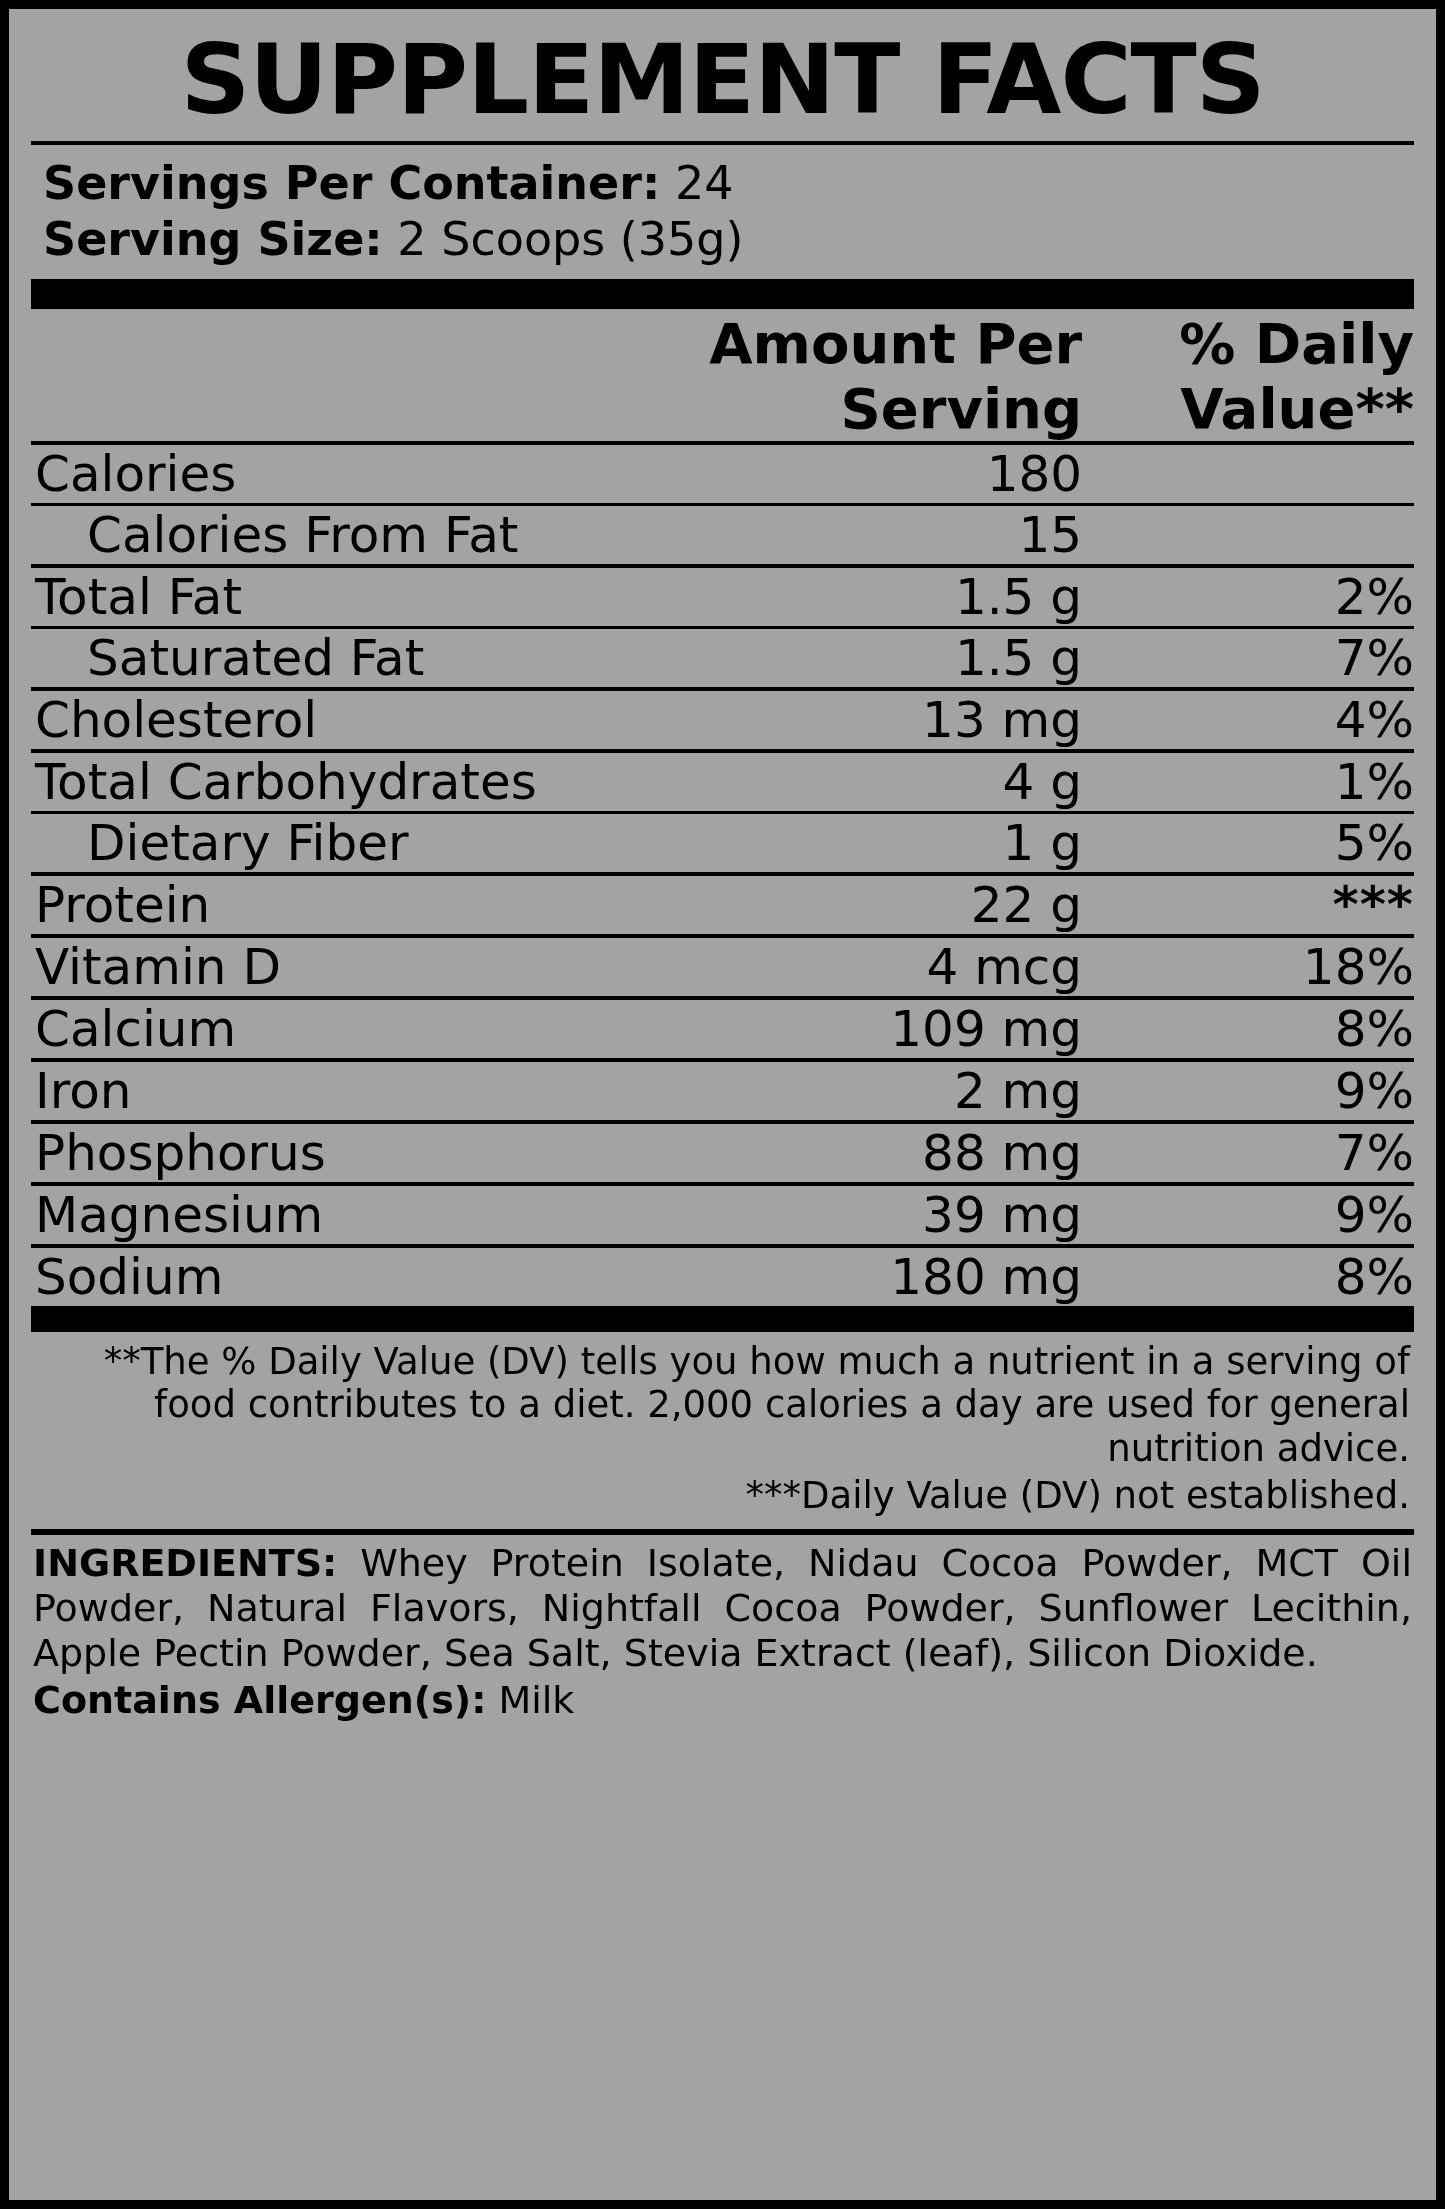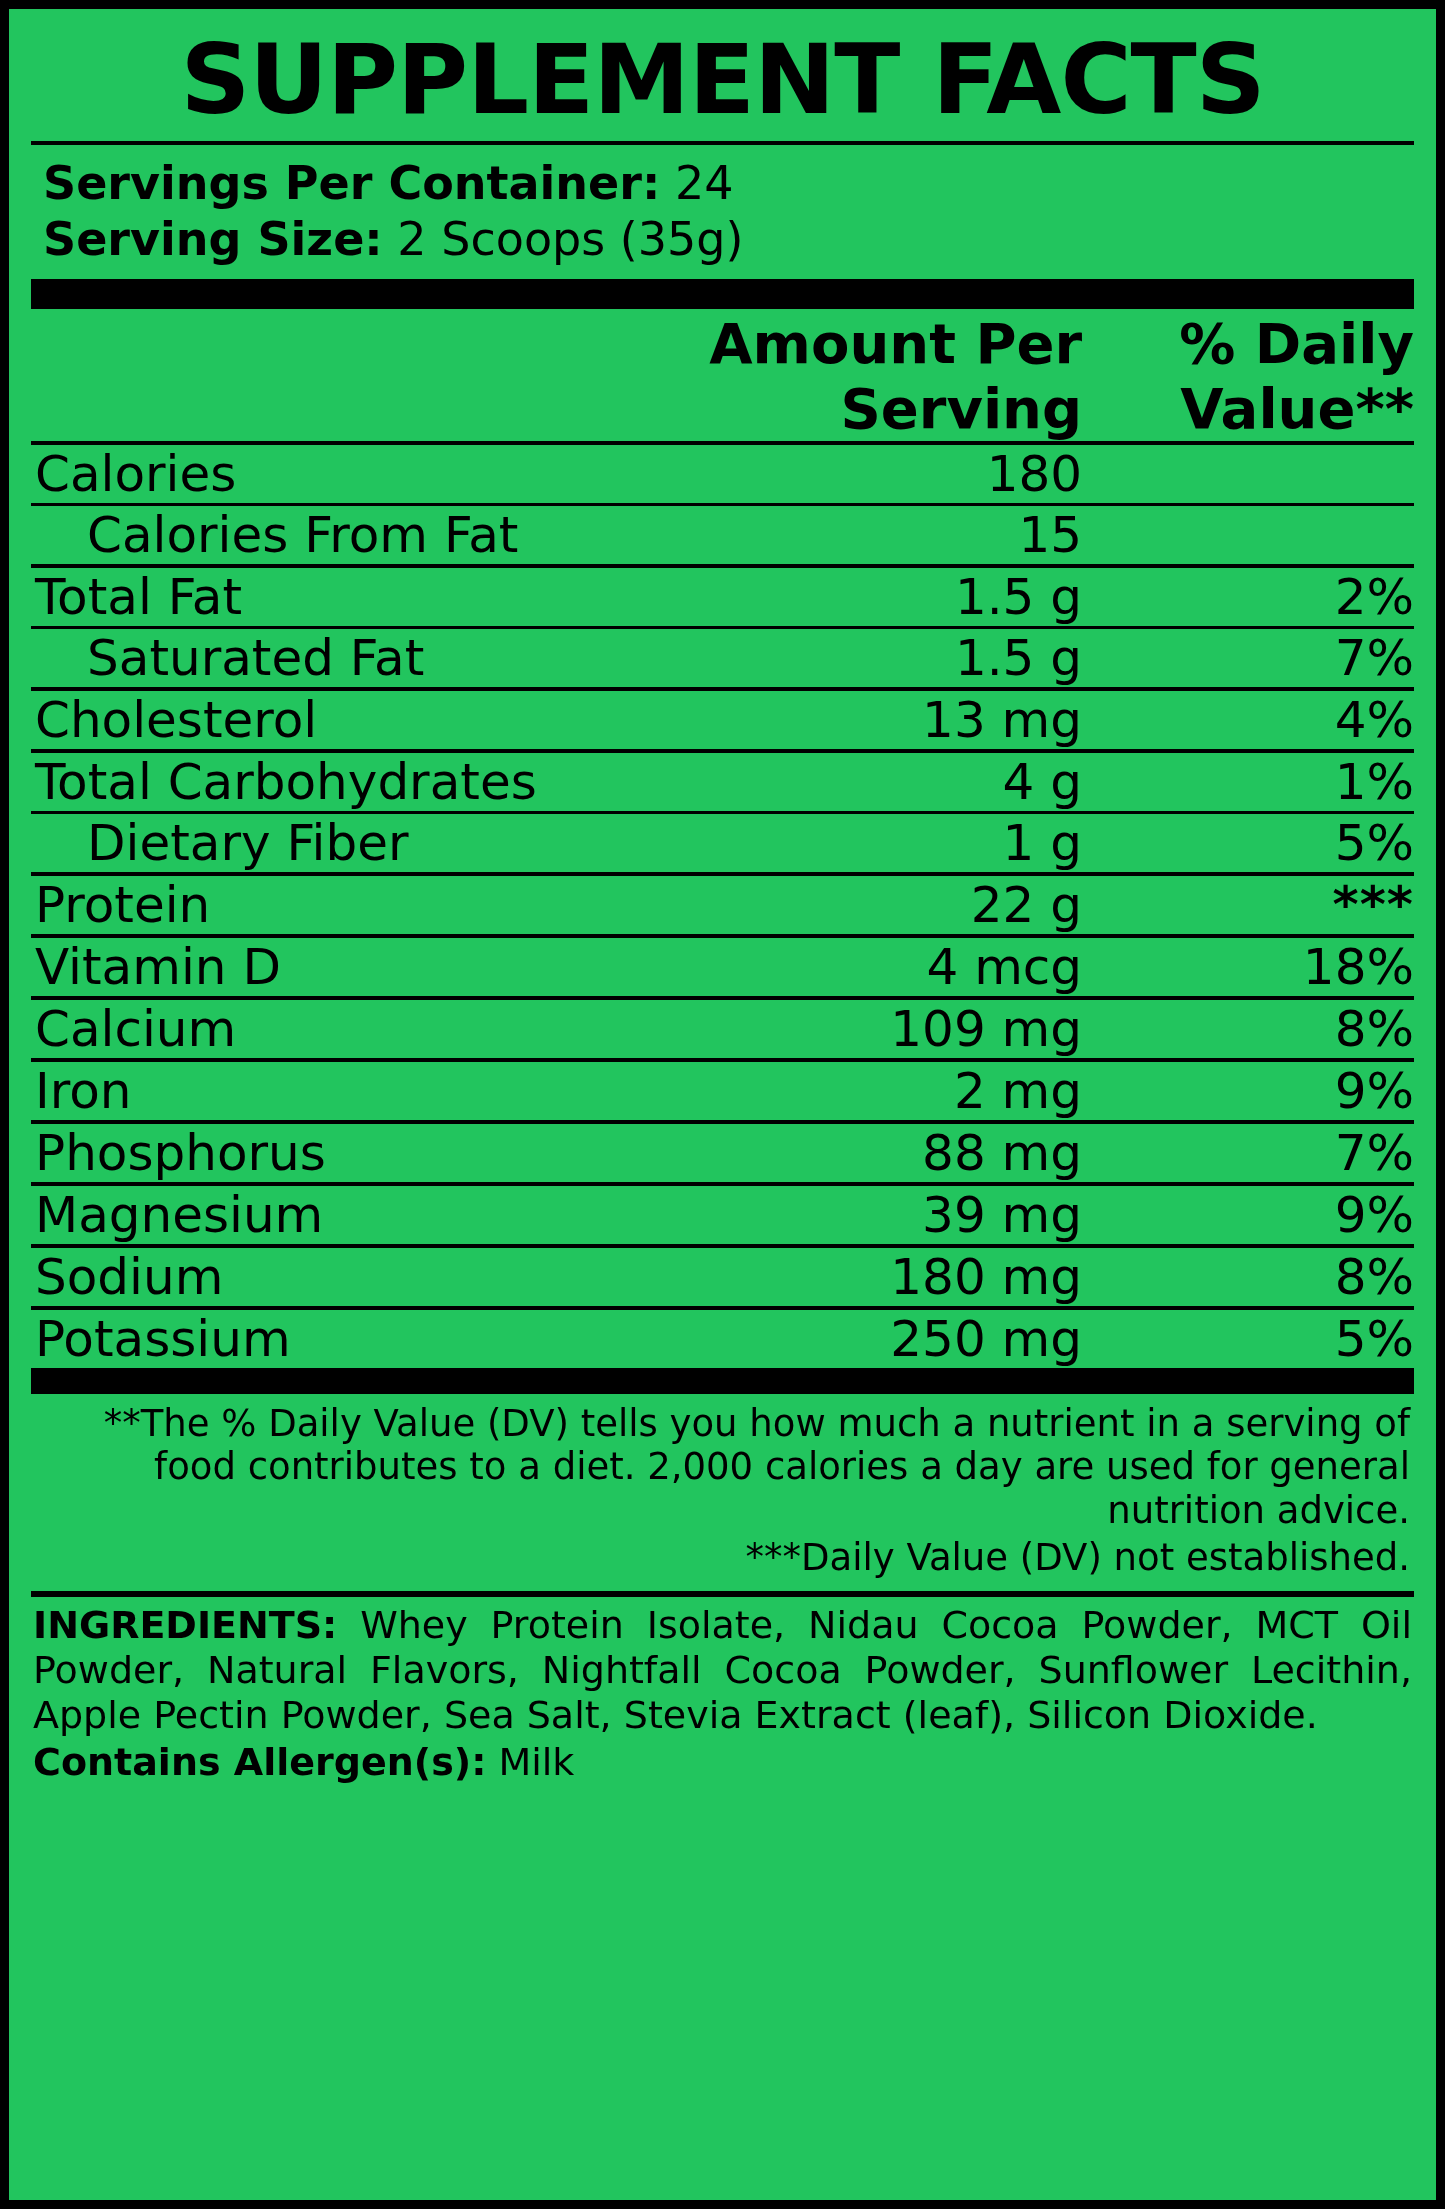--- a/index.html
+++ b/index.html
@@ -10,21 +10,21 @@
   body {
     font-family: "DejaVu Sans", "Liberation Sans", sans-serif;
     color: #000000;
   }
   .label {
     position: relative;
     width: 1445px;
     height: 2209px;
     box-sizing: border-box;
     border: 9px solid #000;
-    background: #22c55e;
+    background: #a3a3a3;
     padding: 14px 22px 0 22px;
   }
   .title {
     font-size: 97px;
     font-weight: bold;
     text-align: center;
     letter-spacing: -1px;
     line-height: 1.05;
     margin: 6px 0 10px 0;
     white-space: nowrap;
@@ -219,25 +219,20 @@
       <tr class="row">
         <td class="name">Magnesium</td>
         <td class="amt">39 mg</td>
         <td class="dv">9%</td>
       </tr>
       <tr class="row">
         <td class="name">Sodium</td>
         <td class="amt">180 mg</td>
         <td class="dv">8%</td>
       </tr>
-      <tr class="row">
-        <td class="name">Potassium</td>
-        <td class="amt">250 mg</td>
-        <td class="dv">5%</td>
-      </tr>
     </tbody>
   </table>
 
   <div class="bar-end"></div>
 
   <div class="footnote">
     <div>**The % Daily Value (DV) tells you how much a nutrient in a serving of food contributes to a diet. 2,000 calories a day are used for general nutrition advice.</div>
     <div class="second">***Daily Value (DV) not established.</div>
   </div>
 

